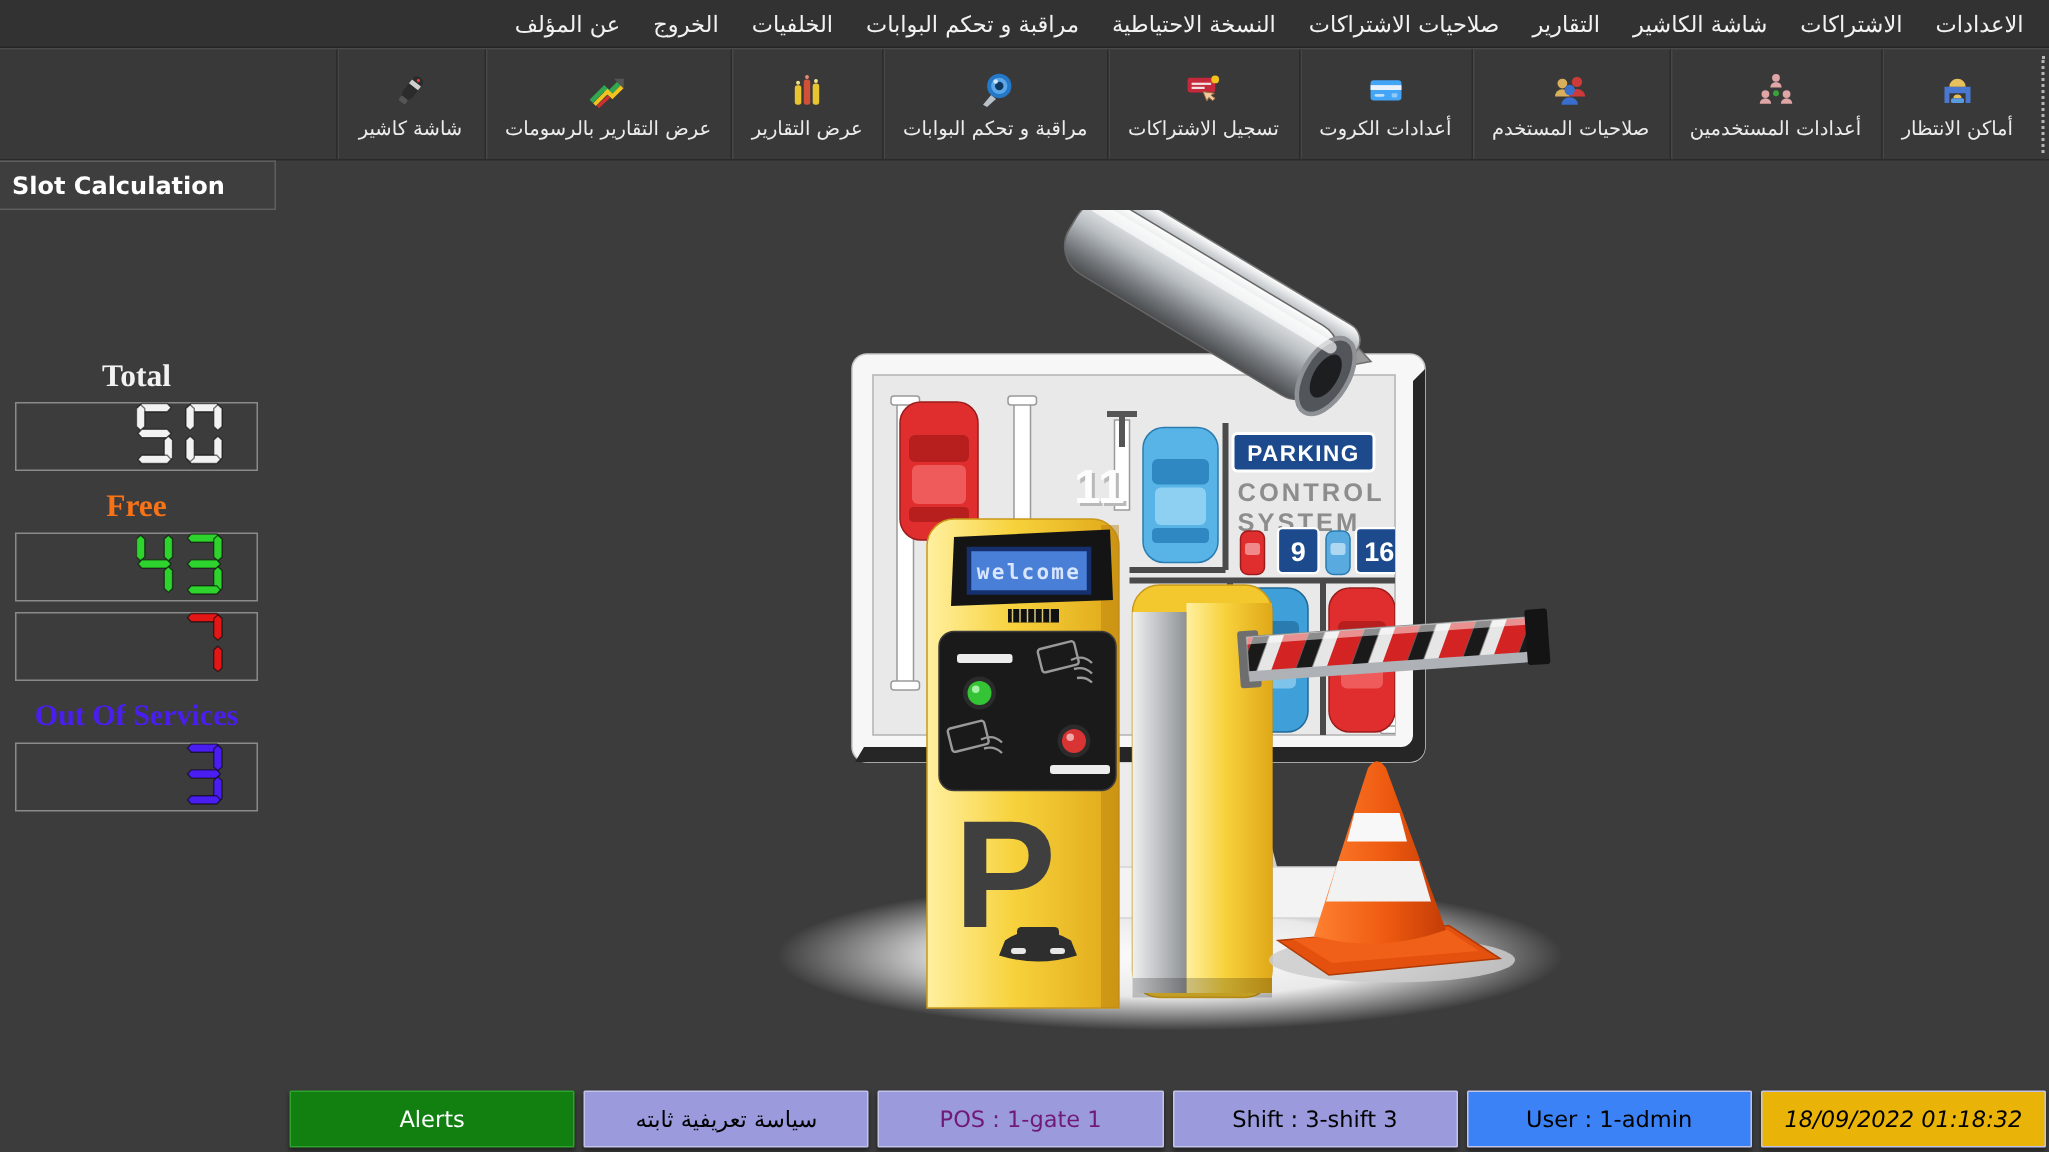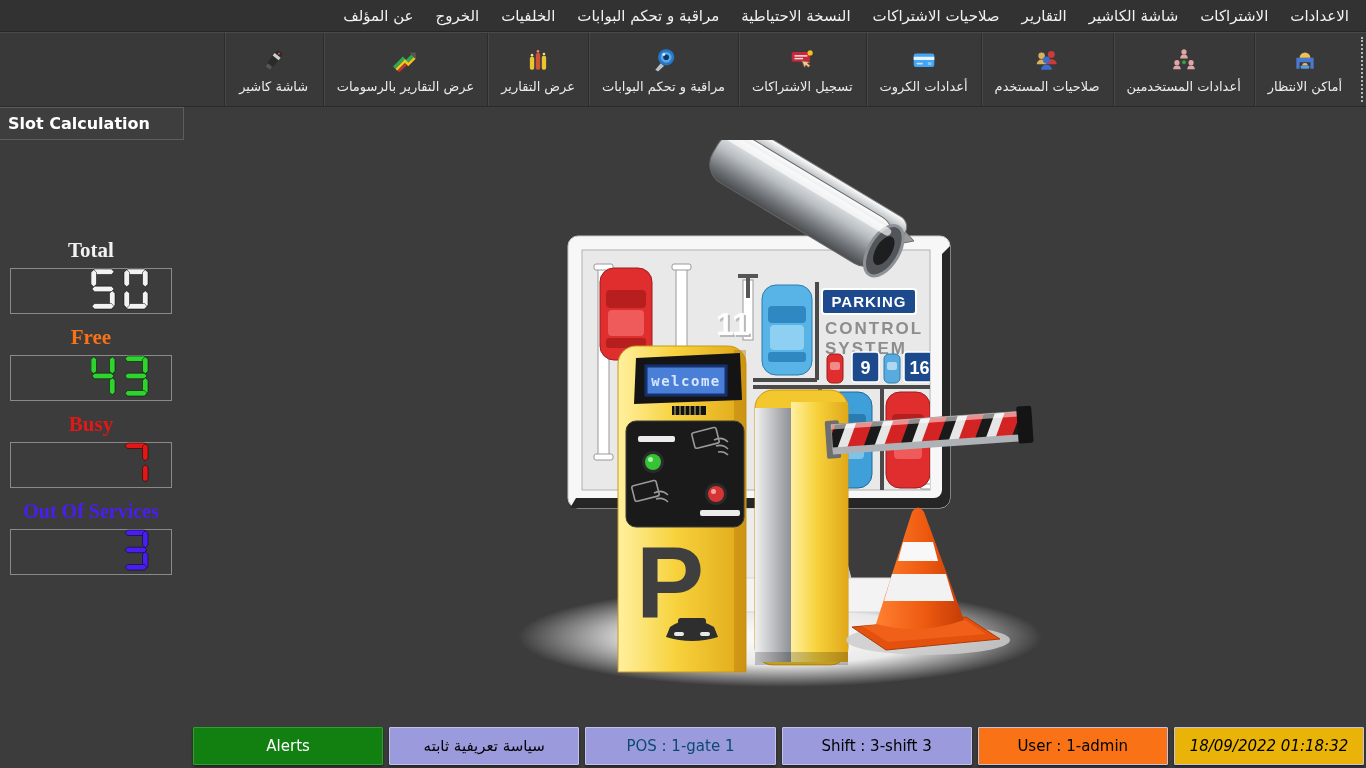--- a/index.html
+++ b/index.html
@@ -220,21 +220,20 @@
           </g>
           <g transform="translate(33,1)">
             <polygon points="1,2.75 3.5,0 20.5,0 23,2.75 20.5,5.5 3.5,5.5" fill="#2ed32e" stroke="rgba(0,0,0,0.55)" stroke-width="0.9"></polygon>
             <polygon points="21.25,0.8 24,3.3 24,15.3 21.25,17.8 18.5,15.3 18.5,3.3" fill="#2ed32e" stroke="rgba(0,0,0,0.55)" stroke-width="0.9"></polygon>
             <polygon points="1,19.95 3.5,17.2 20.5,17.2 23,19.95 20.5,22.7 3.5,22.7" fill="#2ed32e" stroke="rgba(0,0,0,0.55)" stroke-width="0.9"></polygon>
             <polygon points="21.25,21.8 24,24.3 24,36.3 21.25,38.8 18.5,36.3 18.5,24.3" fill="#2ed32e" stroke="rgba(0,0,0,0.55)" stroke-width="0.9"></polygon>
             <polygon points="1,37.25 3.5,34.5 20.5,34.5 23,37.25 20.5,40 3.5,40" fill="#2ed32e" stroke="rgba(0,0,0,0.55)" stroke-width="0.9"></polygon>
           </g>
         </svg></span>
     </div>
-  <div class="stat-label" style="color: rgb(228, 23, 23);">Busy</div>
   <div class="stat-box">
       <span class="segdisp"><svg width="33" height="42">
           <g transform="translate(0,1)">
             <polygon points="1,2.75 3.5,0 20.5,0 23,2.75 20.5,5.5 3.5,5.5" fill="#e41717" stroke="rgba(0,0,0,0.55)" stroke-width="0.9"></polygon>
             <polygon points="21.25,0.8 24,3.3 24,15.3 21.25,17.8 18.5,15.3 18.5,3.3" fill="#e41717" stroke="rgba(0,0,0,0.55)" stroke-width="0.9"></polygon>
             <polygon points="21.25,21.8 24,24.3 24,36.3 21.25,38.8 18.5,36.3 18.5,24.3" fill="#e41717" stroke="rgba(0,0,0,0.55)" stroke-width="0.9"></polygon>
           </g>
         </svg></span>
     </div>
   <div class="stat-label" style="font-size: 20px; color: rgb(74, 30, 240);">Out Of Services</div>
@@ -426,17 +425,17 @@
     <path d="M412,372 q6,-9 12,0 l40,108 q-44,16 -88,4 z" fill="url(#coneG)"></path>
     <polygon points="403,402 433,402 438,421 398,421" fill="#f8f8f8"></polygon>
     <polygon points="392,434 446,434 454,461 384,461" fill="#f2f2f2"></polygon>
   </g>
 </svg>
 </div>
 
 <div class="statusbar">
   <div class="status-btn" style="background: rgb(17, 128, 17); color: rgb(255, 255, 255); border-color: rgb(45, 163, 45);">Alerts</div>
   <div class="status-btn" dir="rtl" style="background: rgb(154, 154, 220); color: rgb(0, 0, 0); border-color: rgb(195, 195, 234);">سياسة تعريفية ثابته</div>
-  <div class="status-btn" style="background: rgb(154, 154, 220); color: #0c4a6e; border-color: rgb(195, 195, 234);">POS : 1-gate 1</div>
+  <div class="status-btn" style="background: rgb(154, 154, 220); color: #701a75; border-color: rgb(195, 195, 234);">POS : 1-gate 1</div>
   <div class="status-btn" style="background: rgb(154, 154, 220); color: rgb(0, 0, 0); border-color: rgb(195, 195, 234);">Shift : 3-shift 3</div>
-  <div class="status-btn" style="background: #f97316; color: rgb(0, 0, 0); border-color: rgb(195, 195, 234); text-align: center;">User : 1-admin</div>
+  <div class="status-btn" style="background: #3b82f6; color: rgb(0, 0, 0); border-color: rgb(195, 195, 234); text-align: center;">User : 1-admin</div>
   <div class="status-btn" style="background: #eab308; color: rgb(0, 0, 0); border-color: rgb(195, 195, 234); font-style: italic;">18/09/2022 01:18:32</div>
 </div>
 
 </body></html>

